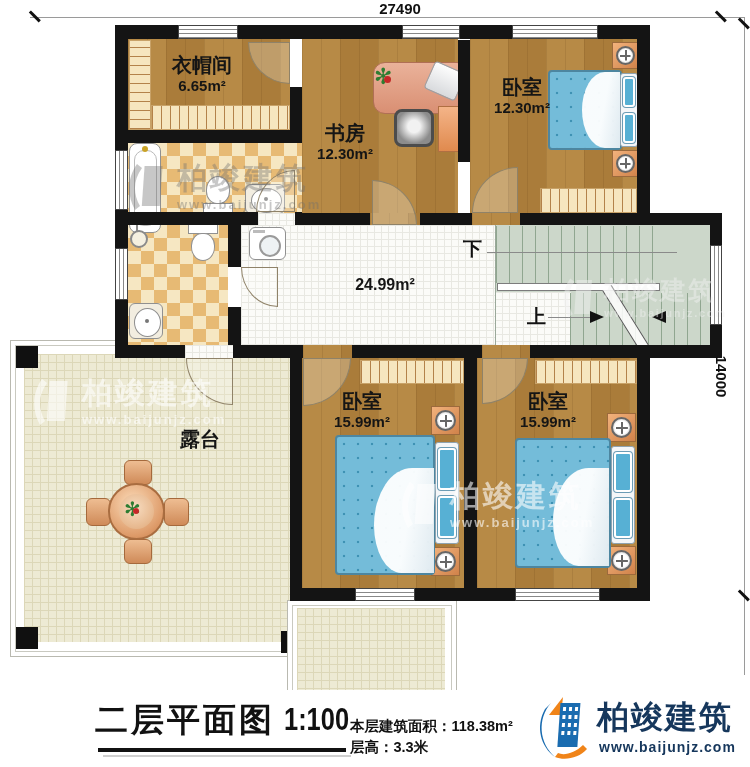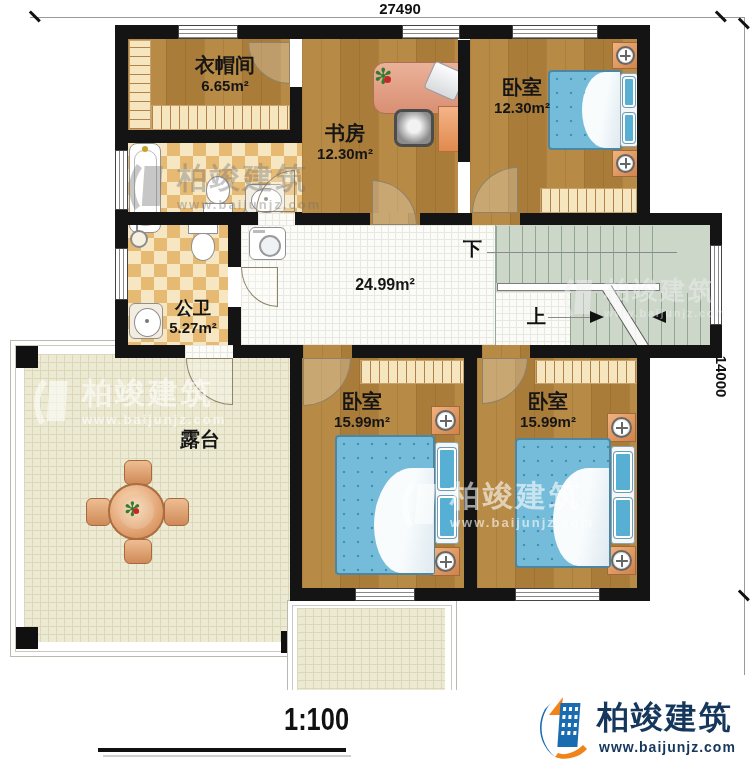--- a/index.html
+++ b/index.html
@@ -249,35 +249,31 @@
       <div class="door" data-corner="bl" style="left: 248px; top: 42px; width: 42px; height: 42px;"></div>
       <div class="door" data-corner="tl" style="left: 256px; top: 170px; width: 39px; height: 42px;"></div>
       <div class="door" data-corner="bl" style="left: 241px; top: 267px; width: 37px; height: 40px;"></div>
       <div class="door" data-corner="bl" style="left: 186px; top: 358px; width: 47px; height: 47px;"></div>
       <div class="door" data-corner="br" style="left: 303px; top: 358px; width: 48px; height: 48px;"></div>
       <div class="door" data-corner="br" style="left: 482px; top: 358px; width: 46px; height: 46px;"></div>
       <div class="door" data-corner="tl" style="left: 472px; top: 167px; width: 46px; height: 46px;"></div>
       <div class="door" data-corner="tr" style="left: 372px; top: 180px; width: 45px; height: 45px;"></div>
     </div>
 
-  <div class="rlabel" style="left:152px;top:54px;width:100px;margin-left:23px;">
+  <div class="rlabel" style="left:152px;top:54px;width:100px;">
     <div class="rname">衣帽间</div>
     <div class="rarea">6.65m²</div>
   </div>
   <div class="rlabel" style="left:295px;top:122px;width:100px;">
     <div class="rname">书房</div>
     <div class="rarea">12.30m²</div>
   </div>
   <div class="rlabel" style="left:472px;top:76px;width:100px;">
     <div class="rname">卧室</div>
     <div class="rarea">12.30m²</div>
-  </div>
-  <div class="rlabel" style="left:148px;top:298px;width:90px;">
-    <div class="rname sm">公卫</div>
-    <div class="rarea">5.27m²</div>
   </div>
   <div class="rlabel" style="left:330px;top:276px;width:110px;">
     <div class="rarea" style="font-size:16px;">24.99m²</div>
   </div>
   <div class="rlabel" style="left:165px;top:428px;width:70px;">
     <div class="rname">露台</div>
   </div>
   <div class="rlabel" style="left:312px;top:390px;width:100px;">
     <div class="rname">卧室</div>
     <div class="rarea">15.99m²</div>
@@ -331,23 +327,28 @@
       <path d="M12 4 C2 18 2 36 10 50 L15 46 C8 34 8 20 17 8 Z"></path>
         <rect x="20" y="6" width="18" height="40" transform="skewX(-4)"></rect>
     </svg>
     <div class="wmtxt">
         <div class="wmbrand">柏竣建筑</div>
     <div class="wmsite">www.baijunjz.com</div>
       </div>
   </div>
 
   <div id="footer">
+    <div class="ftitle">二层平面图</div>
     <div class="fscale">1:100</div>
     <div class="fline1"></div>
     <div class="fline2"></div>
+    <div class="finfo">
+      <div>本层建筑面积：118.38m²</div>
+      <div>层高：3.3米</div>
+    </div>
     <svg style="position:absolute;left:533px;top:4px;" width="60" height="68" viewBox="0 0 60 66">
       <path d="M30 2 L16 20 L28 20 Z" fill="#f08419"></path>
       <g transform="skewX(-4)">
           <rect x="28" y="8" width="20" height="44" fill="#1a6cb0"></rect>
         <g fill="#fff">
           <rect x="31" y="12" width="3" height="4"></rect>
             <rect x="37" y="12" width="3" height="4"></rect>
             <rect x="43" y="12" width="3" height="4"></rect>
           <rect x="31" y="20" width="3" height="4"></rect>
             <rect x="37" y="20" width="3" height="4"></rect>

